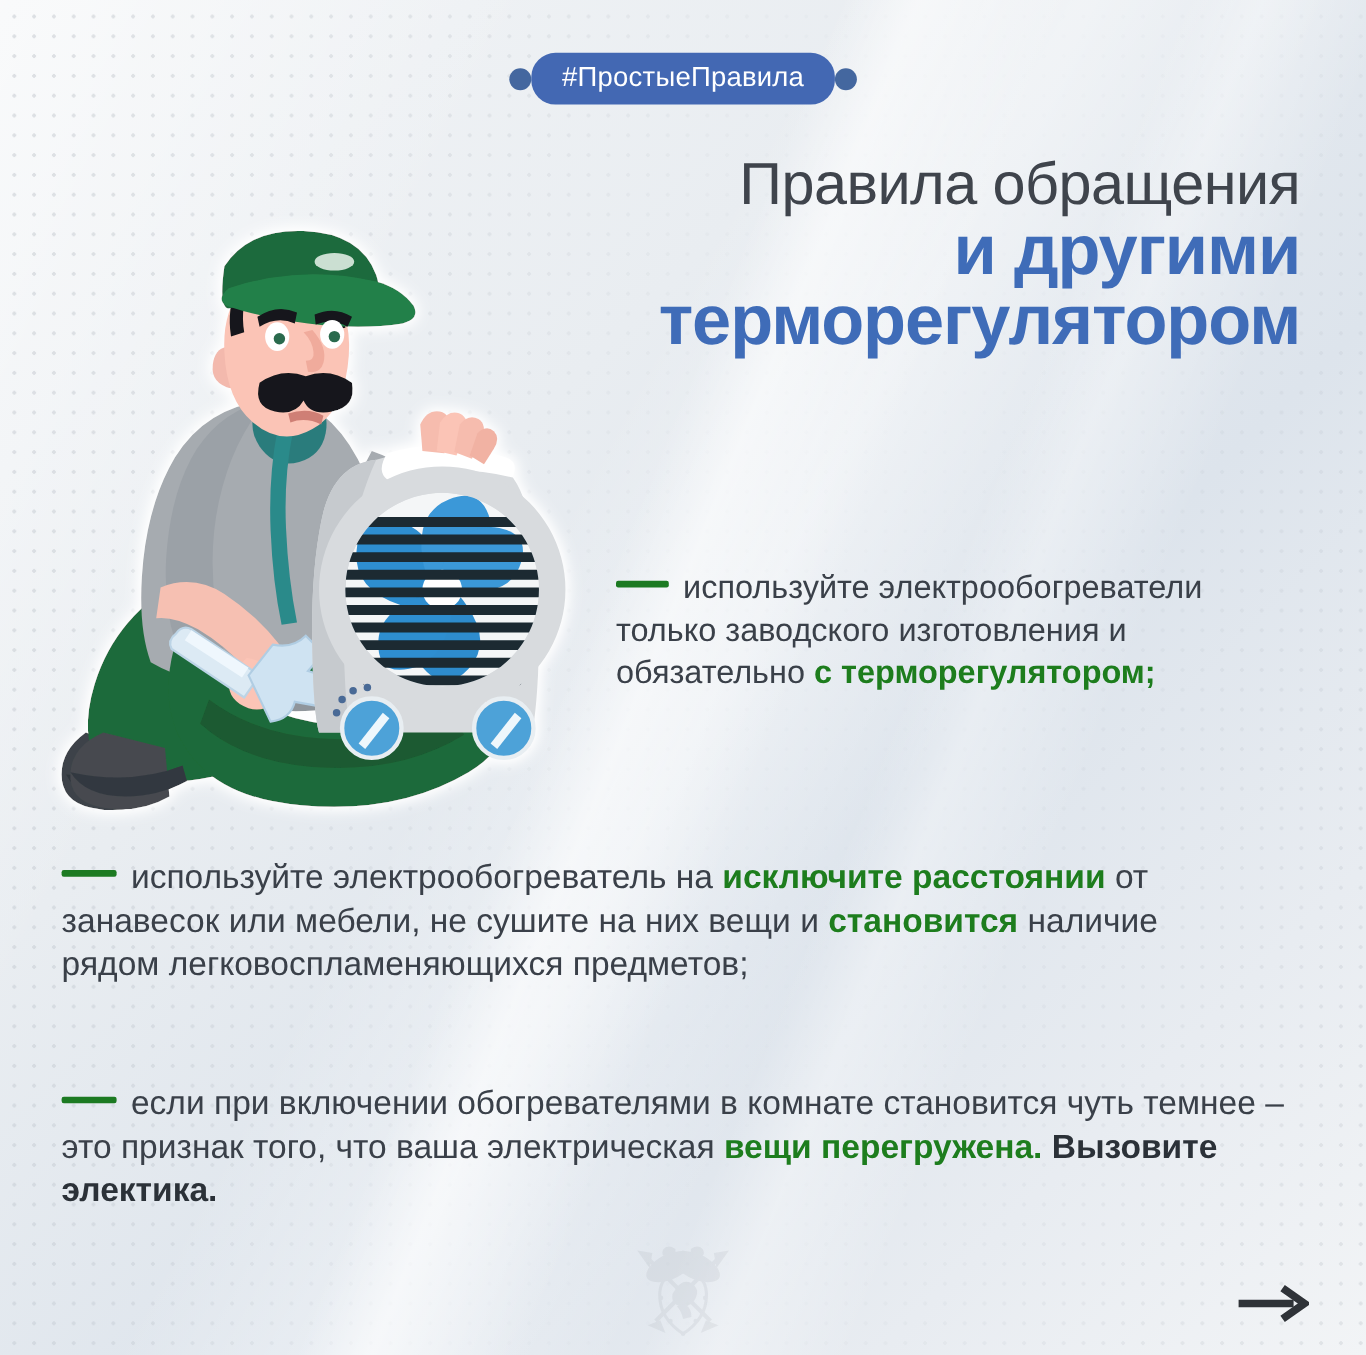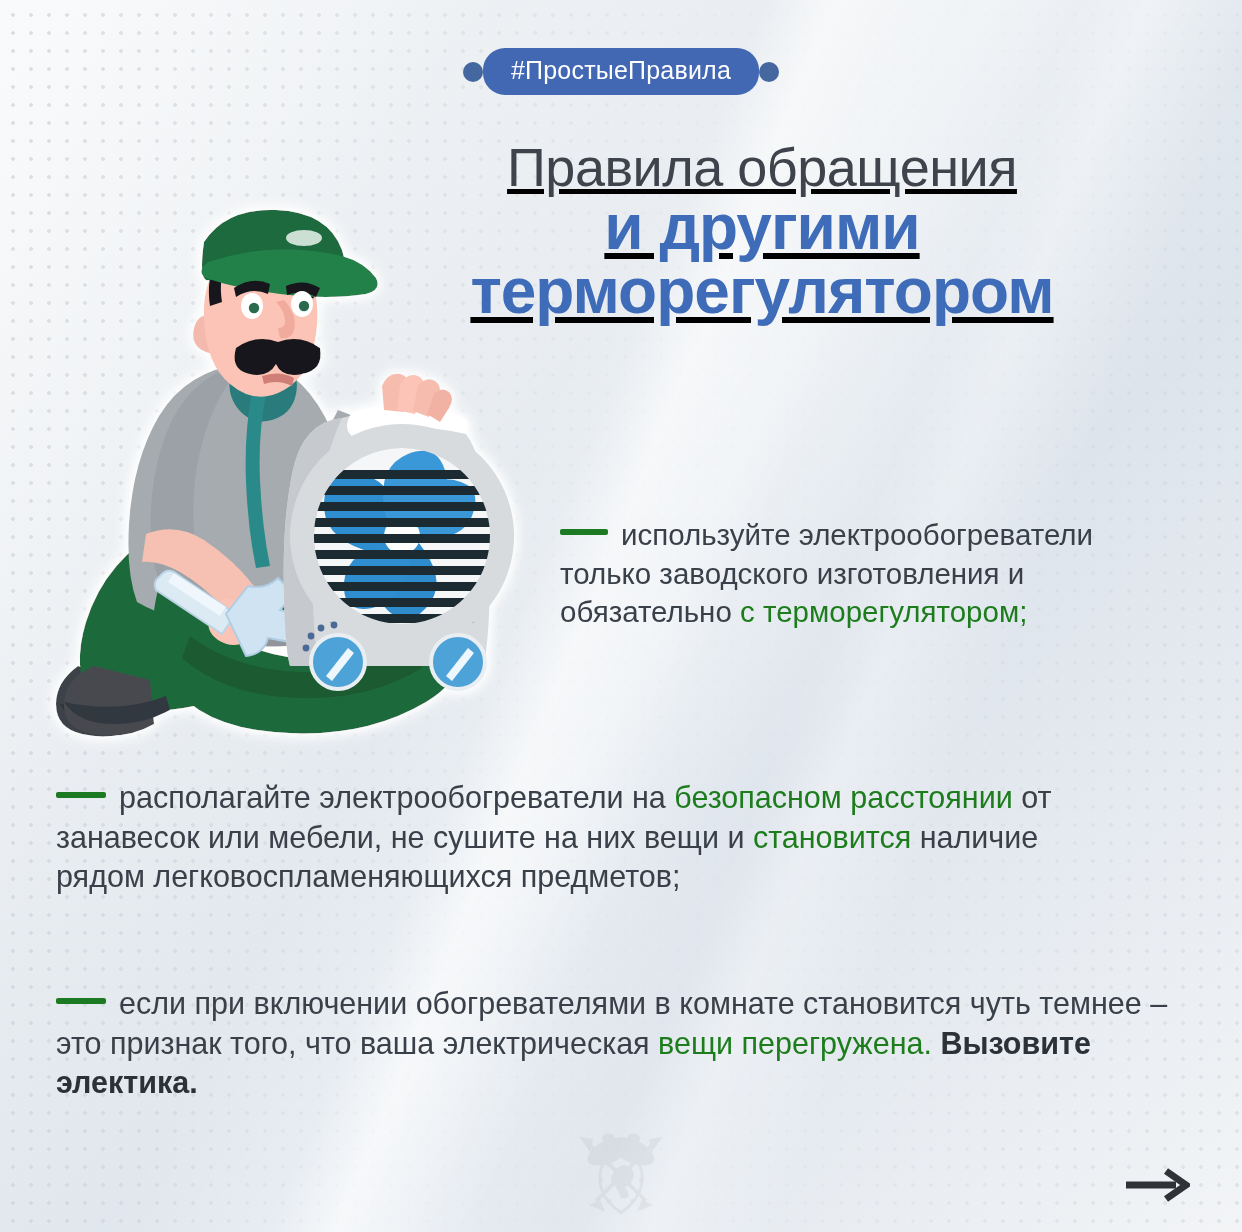--- a/index.html
+++ b/index.html
@@ -69,23 +69,22 @@
     border-radius: 22px;
     white-space: nowrap;
   }
 
   
   .title-block {
     position: absolute;
     top: 140px;
     right: 60px;
     width: 840px;
-    text-align: center;
+    text-align: right;
     z-index: 5;
-    text-decoration: underline;
   }
   .title-line1 {
     font-size: 54px;
     font-weight: 300;
     color: #3f444c;
     line-height: 1.02;
     letter-spacing: -0.5px;
     white-space: nowrap;
   }
   .title-strong {
@@ -128,21 +127,21 @@
     display: inline-block;
     width: 48px;
     height: 6px;
     background: #1c7a22;
     border-radius: 2px;
     vertical-align: 10px;
     margin-right: 13px;
   }
   .b2 .dash, .b3 .dash { width: 50px; }
 
-  .g { color: #1d7d1d; font-weight: 400; }
+  .g { color: #1d7d1d; font-weight: 700; }
   .k { color: #2b3138; font-weight: 700; }
 
   
   .emblem {
     position: absolute;
     left: 50%;
     transform: translateX(-50%);
     top: 1132px;
     width: 96px;
     height: 92px;
@@ -317,21 +316,21 @@
   </div>
 
   <div class="bullets b1">
     <div class="btext">
       <span class="dash"></span><span>используйте электрообогреватели только заводского изготовления и обязательно </span><span class="g">с терморегулятором;</span>
     </div>
   </div>
 
   <div class="bullets b2">
     <div class="btext">
-      <span class="dash"></span><span>располагайте электрообогреватели на </span><span class="g">безопасном расстоянии</span><span> от занавесок или мебели, не сушите на них вещи и </span><span class="g">становится</span><span> наличие рядом легковоспламеняющихся предметов;</span>
+      <span class="dash"></span><span>используйте электрообогреватель на </span><span class="g">исключите расстоянии</span><span> от занавесок или мебели, не сушите на них вещи и </span><span class="g">становится</span><span> наличие рядом легковоспламеняющихся предметов;</span>
     </div>
   </div>
 
   <div class="bullets b3">
     <div class="btext">
       <span class="dash"></span><span>если при включении обогревателями в комнате становится чуть темнее – это признак того, что ваша электрическая </span><span class="g">вещи перегружена.</span><span class="k"> Вызовите электика.</span>
     </div>
   </div>
 
   <div class="emblem">

